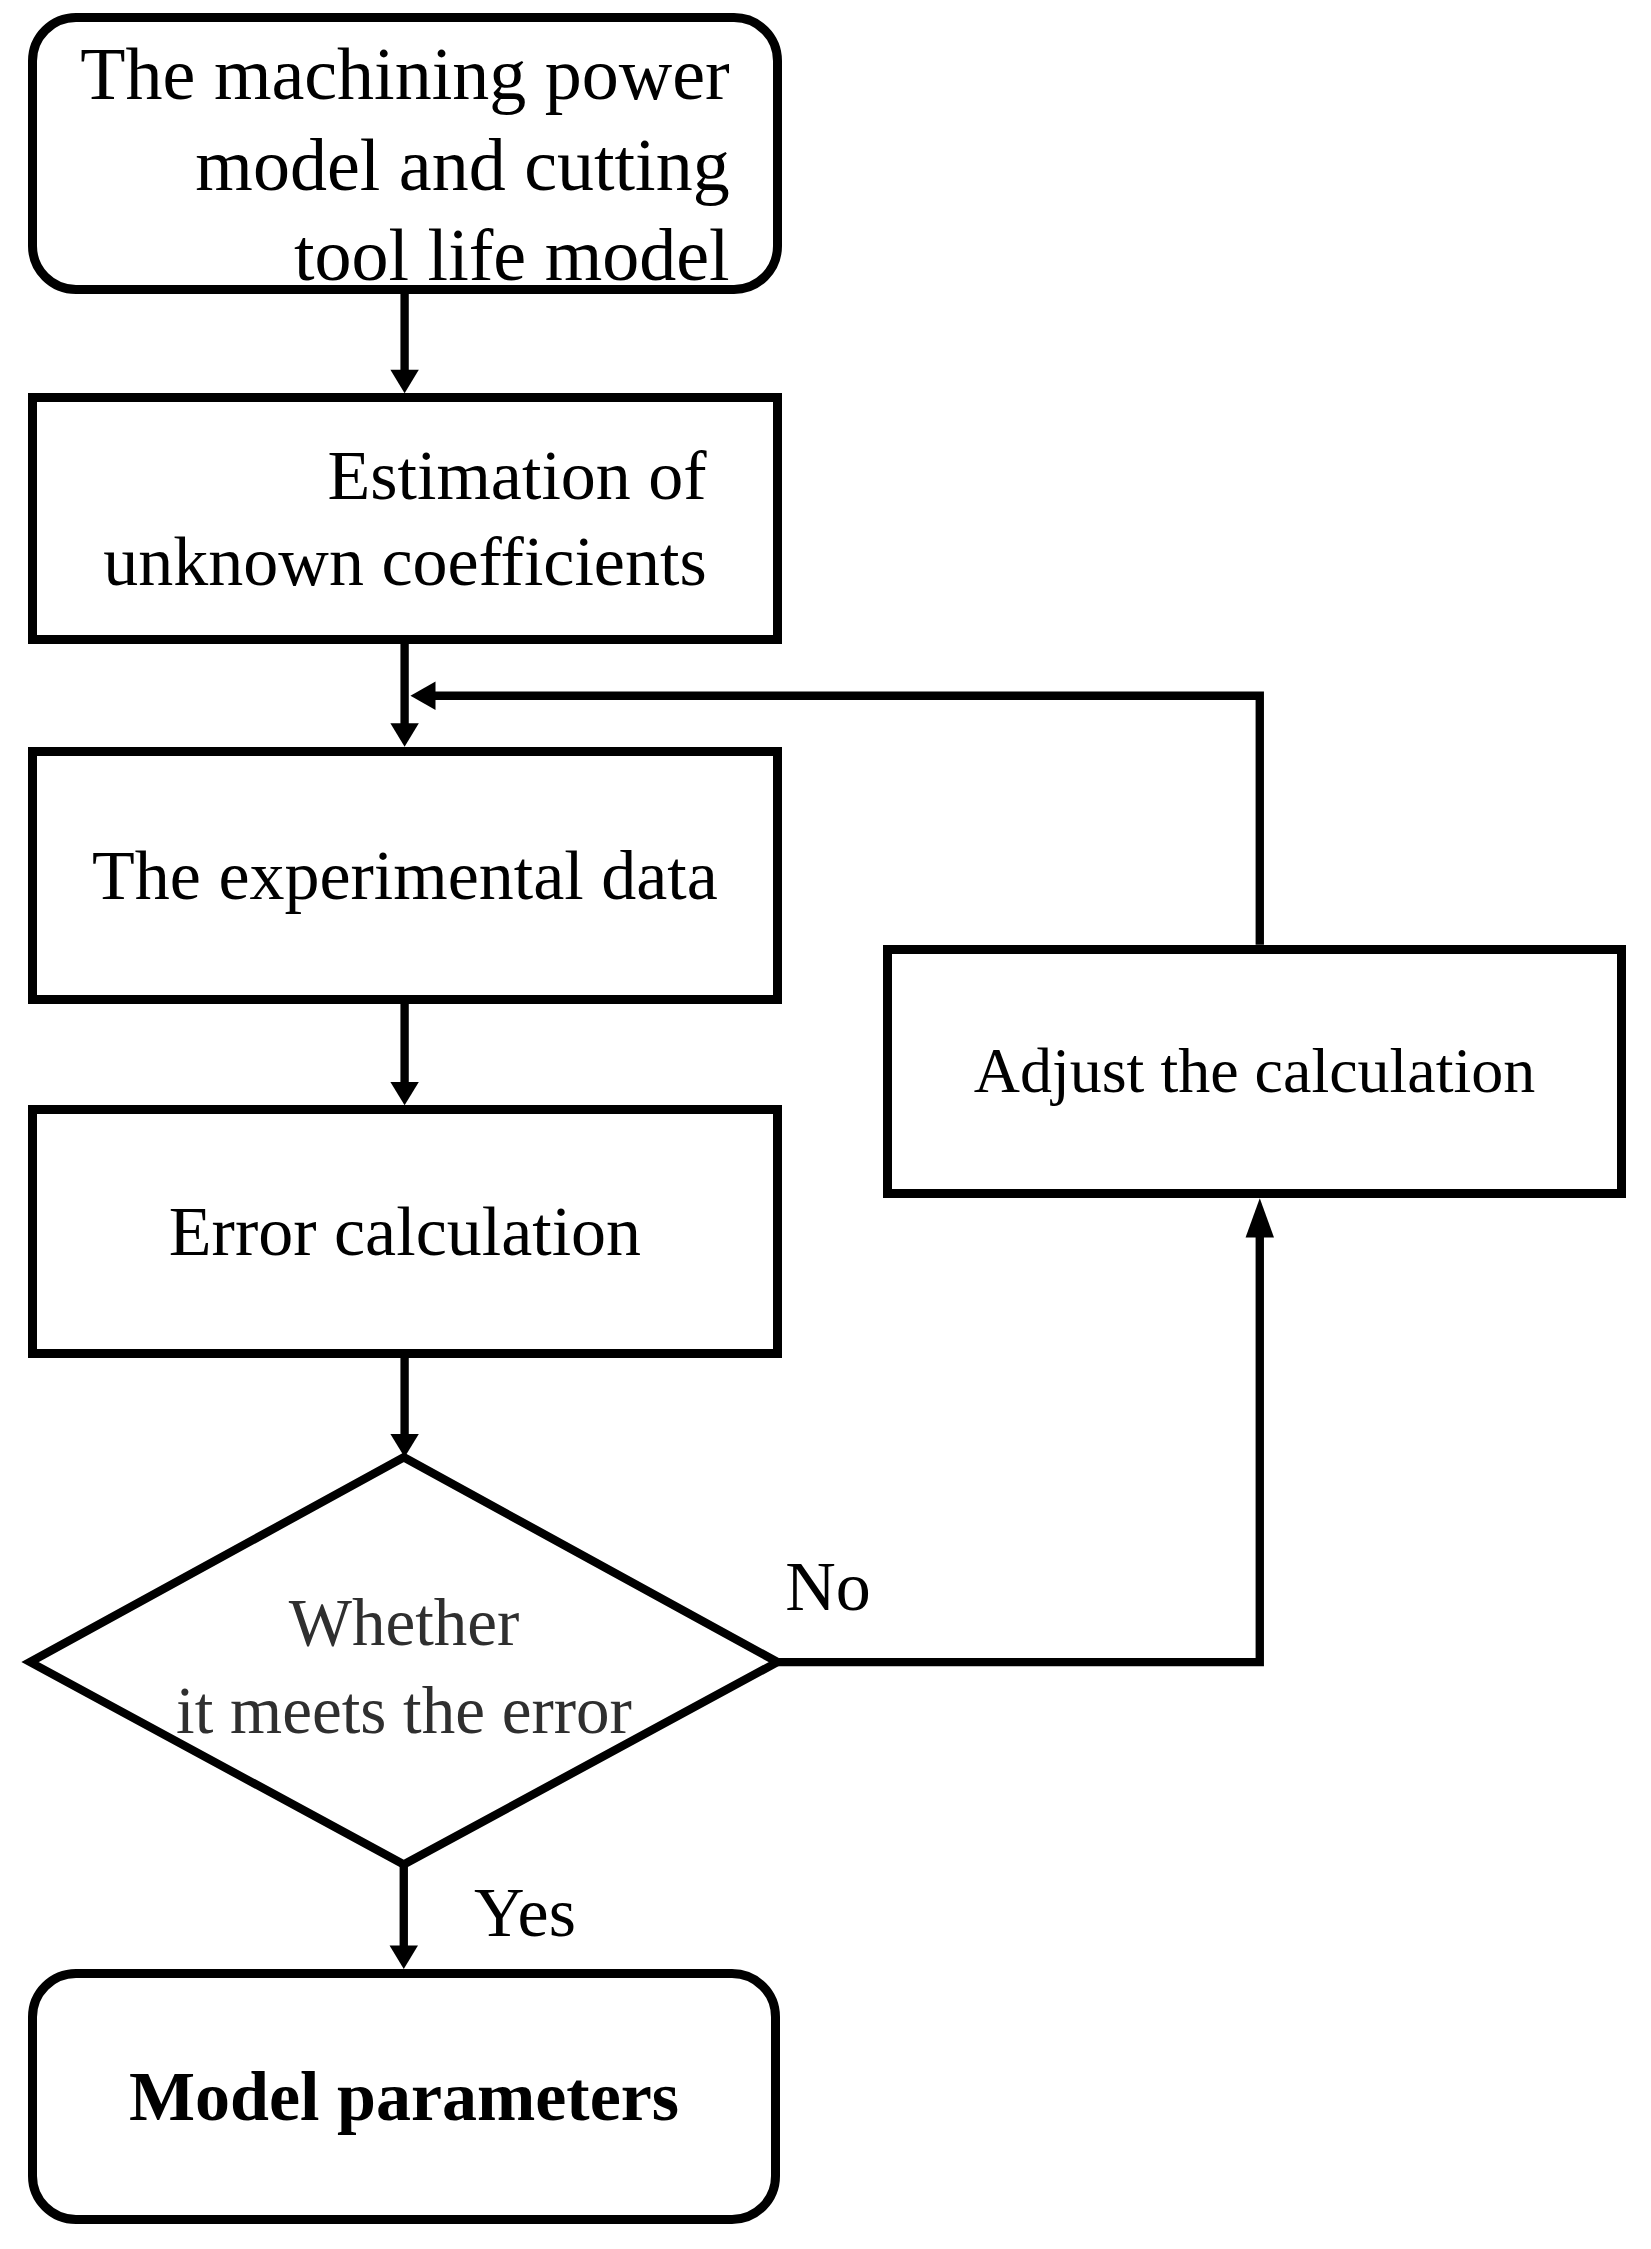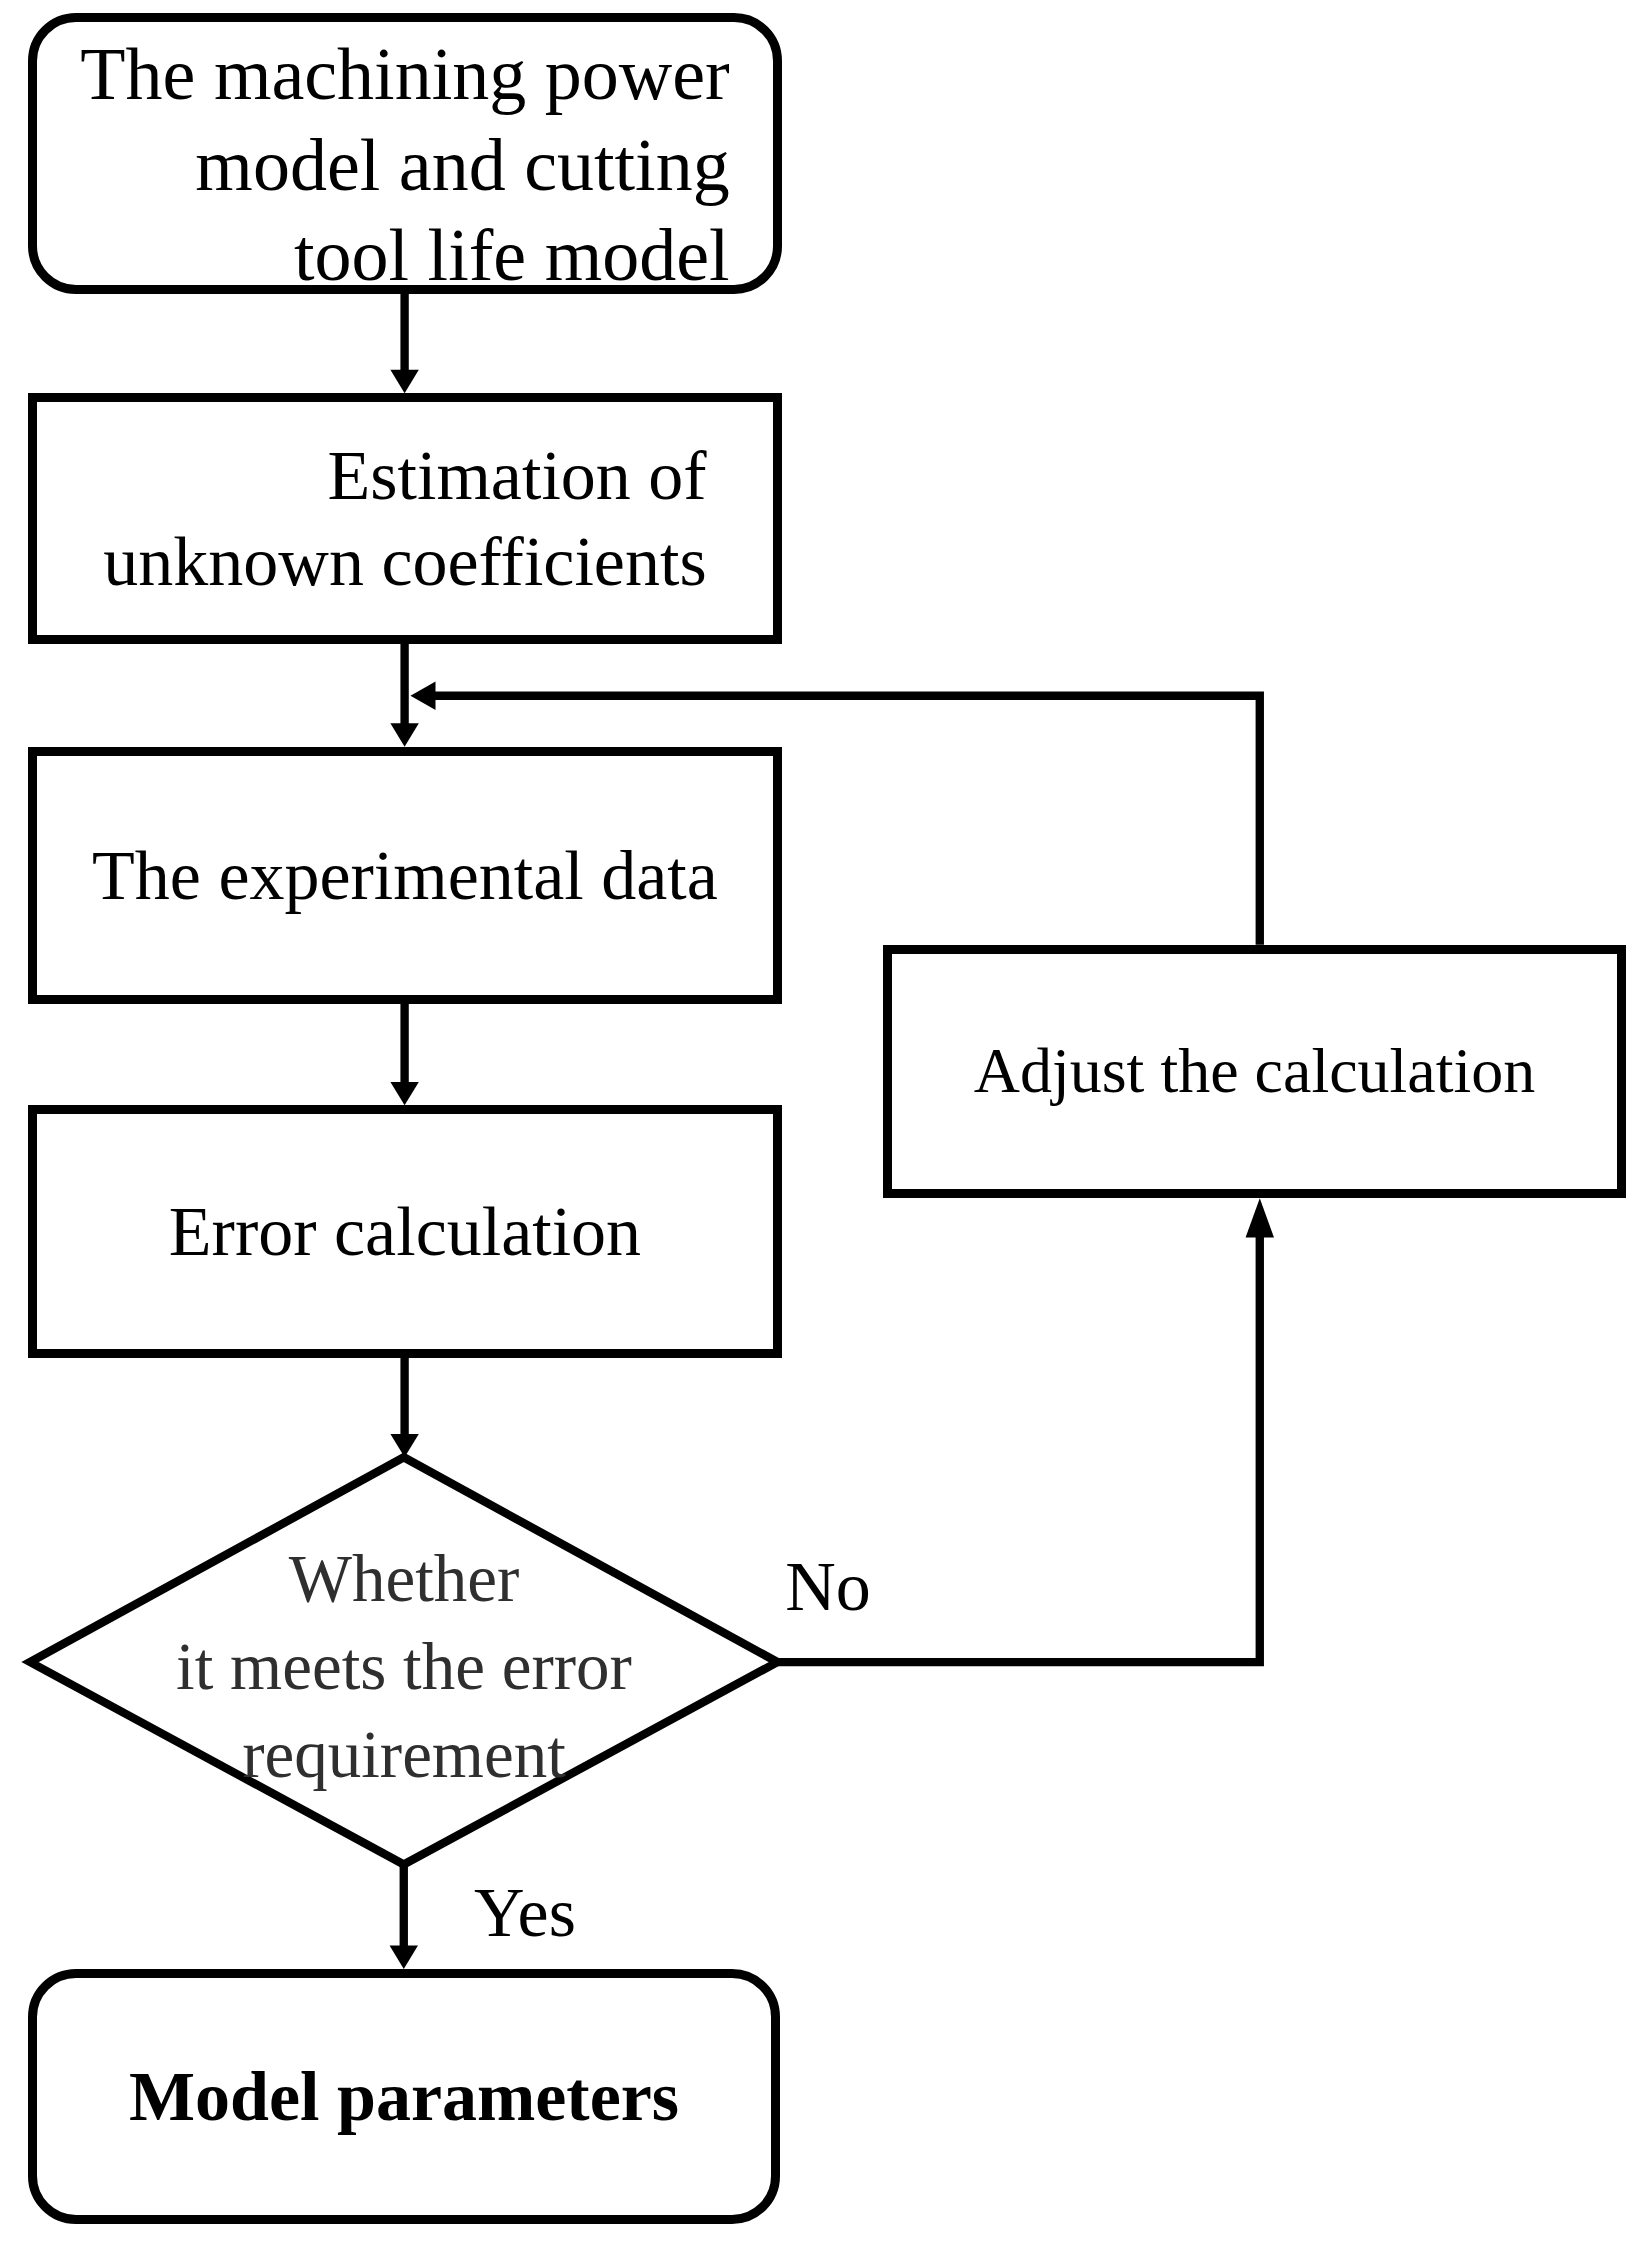--- a/index.html
+++ b/index.html
@@ -110,21 +110,20 @@
 
   <div class="node" id="n-error" style="left:28px; top:1105px; width:754px; height:253px;">
     <div class="label">
       <span>Error calculation</span>
     </div>
   </div>
 
   <div class="diamond-label">
     <span>Whether</span>
     <span>it meets the error</span>
-    <span>requirement</span>
   </div>
 
   <div class="node" id="n-adjust" style="left:883px; top:945px; width:743px; height:253px;">
     <div class="label">
       <span>Adjust the calculation</span>
     </div>
   </div>
 
   <div class="node rounded" id="n-result" style="left:28px; top:1969px; width:752px; height:255px;font-weight:bold;">
     <div class="label">

